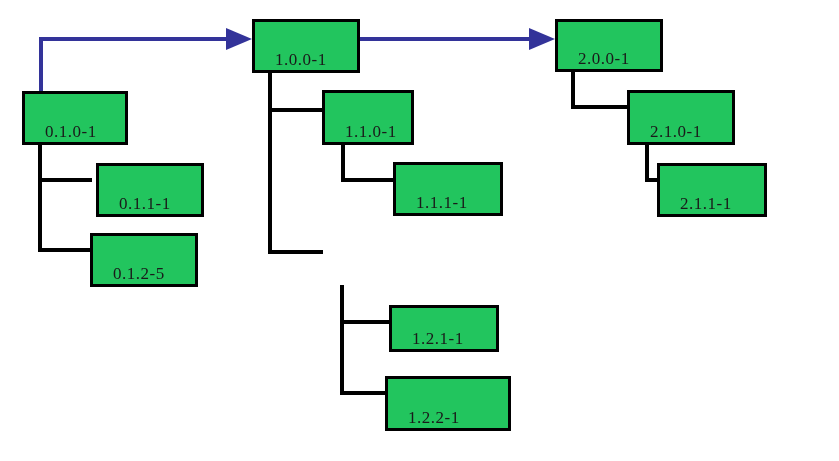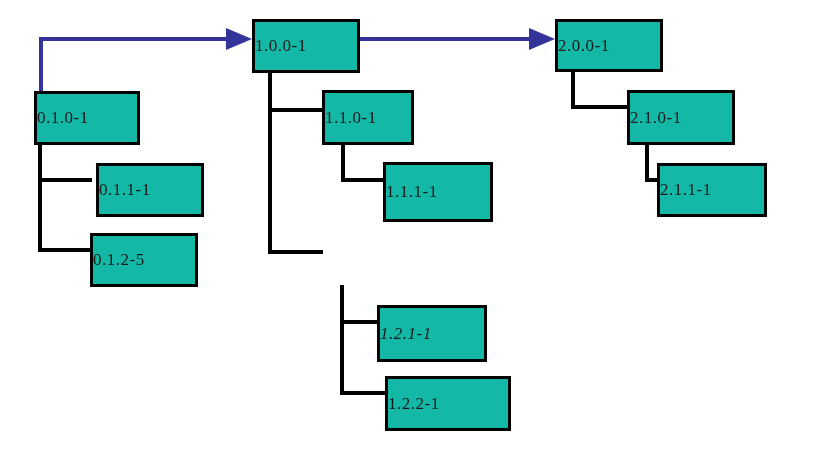--- a/index.html
+++ b/index.html
@@ -18,25 +18,25 @@
   #connector-layer {
     position: absolute;
     left: 0;
     top: 0;
     width: 839px;
     height: 461px;
   }
   .node {
     position: absolute;
     box-sizing: border-box;
-    background: #14b8a6;
+    background: #22c55e;
     border: 3.5px solid #000000;
     display: flex;
-    align-items: center;
-    padding-left: 0;
+    align-items: flex-end;
+    padding-left: 20px;
     font-size: 17px;
     color: #1a1a1a;
     letter-spacing: 0.5px;
   }
 </style>
 </head>
 <body>
 
 <div id="canvas">
 
@@ -57,40 +57,40 @@
     <g stroke="#333399" stroke-width="4" fill="none">
       <path d="M 41 91 V 39 H 229"></path>
       <path d="M 360 39 H 532"></path>
     </g>
     <g fill="#333399" stroke="none">
       <polygon points="252,39 226,28 226,50"></polygon>
       <polygon points="555,39 529,28 529,50"></polygon>
     </g>
   </svg>
 
-  <div class="node" style="left:22px;  top:91px;  width:106px; height:54px;margin-left:12px;">
+  <div class="node" style="left:22px;  top:91px;  width:106px; height:54px;">
     <span>0.1.0-1</span>
   </div>
   <div class="node" style="left:96px;  top:163px; width:108px; height:54px;">
     <span>0.1.1-1</span>
   </div>
   <div class="node" style="left:90px;  top:233px; width:108px; height:54px;">
     <span>0.1.2-5</span>
   </div>
 
   <div class="node" style="left:252px; top:19px;  width:108px; height:54px;">
     <span>1.0.0-1</span>
   </div>
   <div class="node" style="left:322px; top:90px;  width:92px; height:55px;">
     <span>1.1.0-1</span>
   </div>
-  <div class="node" style="left:383px; top:162px; width:110px; height:60px;">
+  <div class="node" style="left:393px; top:162px; width:110px; height:54px;">
     <span>1.1.1-1</span>
   </div>
-  <div class="node" style="left:377px; top:305px; width:110px; height:57px;font-style:italic;">
+  <div class="node" style="left:389px; top:305px; width:110px; height:47px;">
     <span>1.2.1-1</span>
   </div>
   <div class="node" style="left:385px; top:376px; width:126px; height:55px;">
     <span>1.2.2-1</span>
   </div>
 
   <div class="node" style="left:555px; top:19px;  width:108px; height:53px;">
     <span>2.0.0-1</span>
   </div>
   <div class="node" style="left:627px; top:90px;  width:108px; height:55px;">

